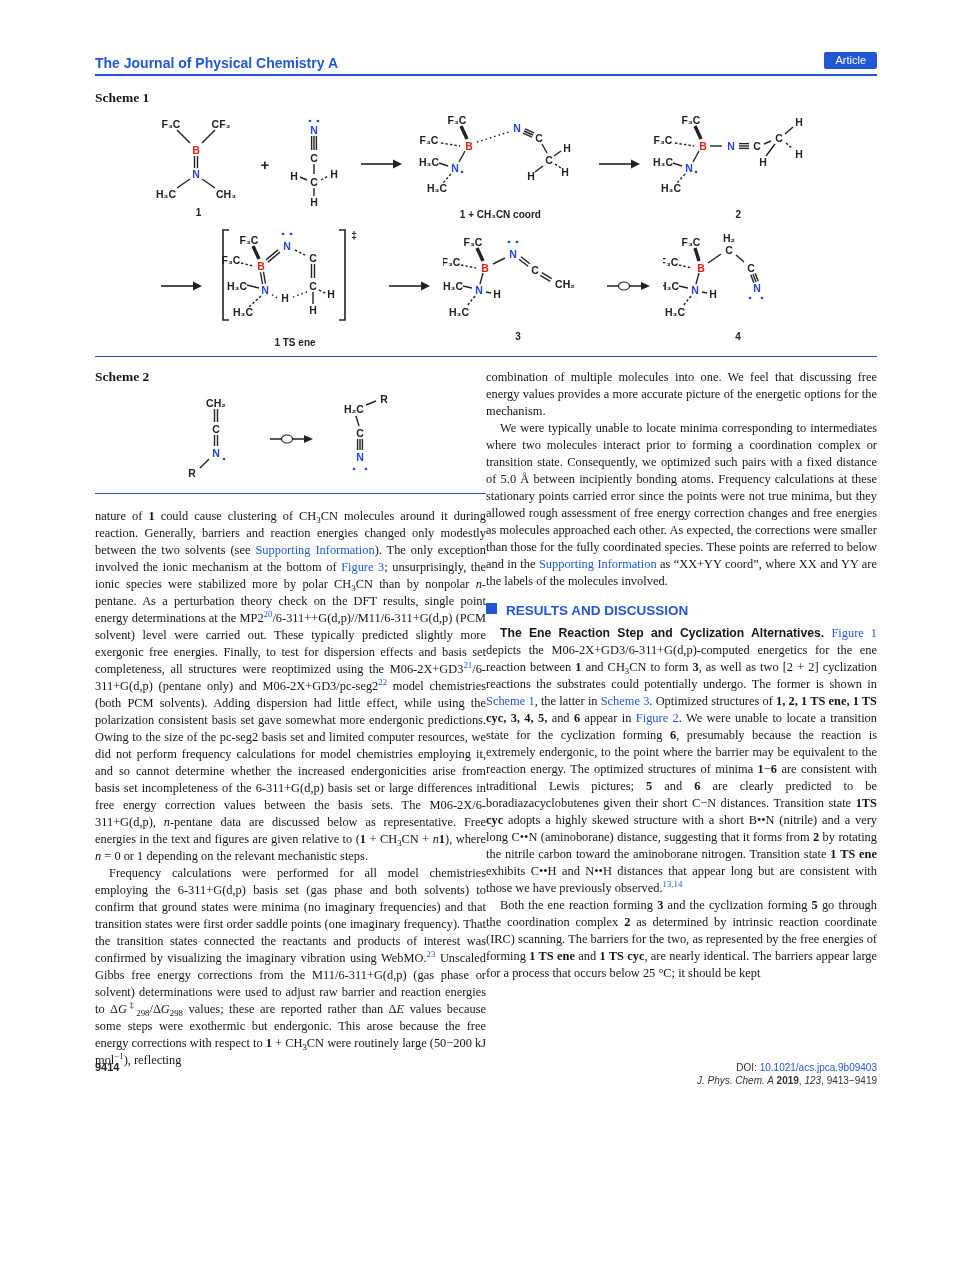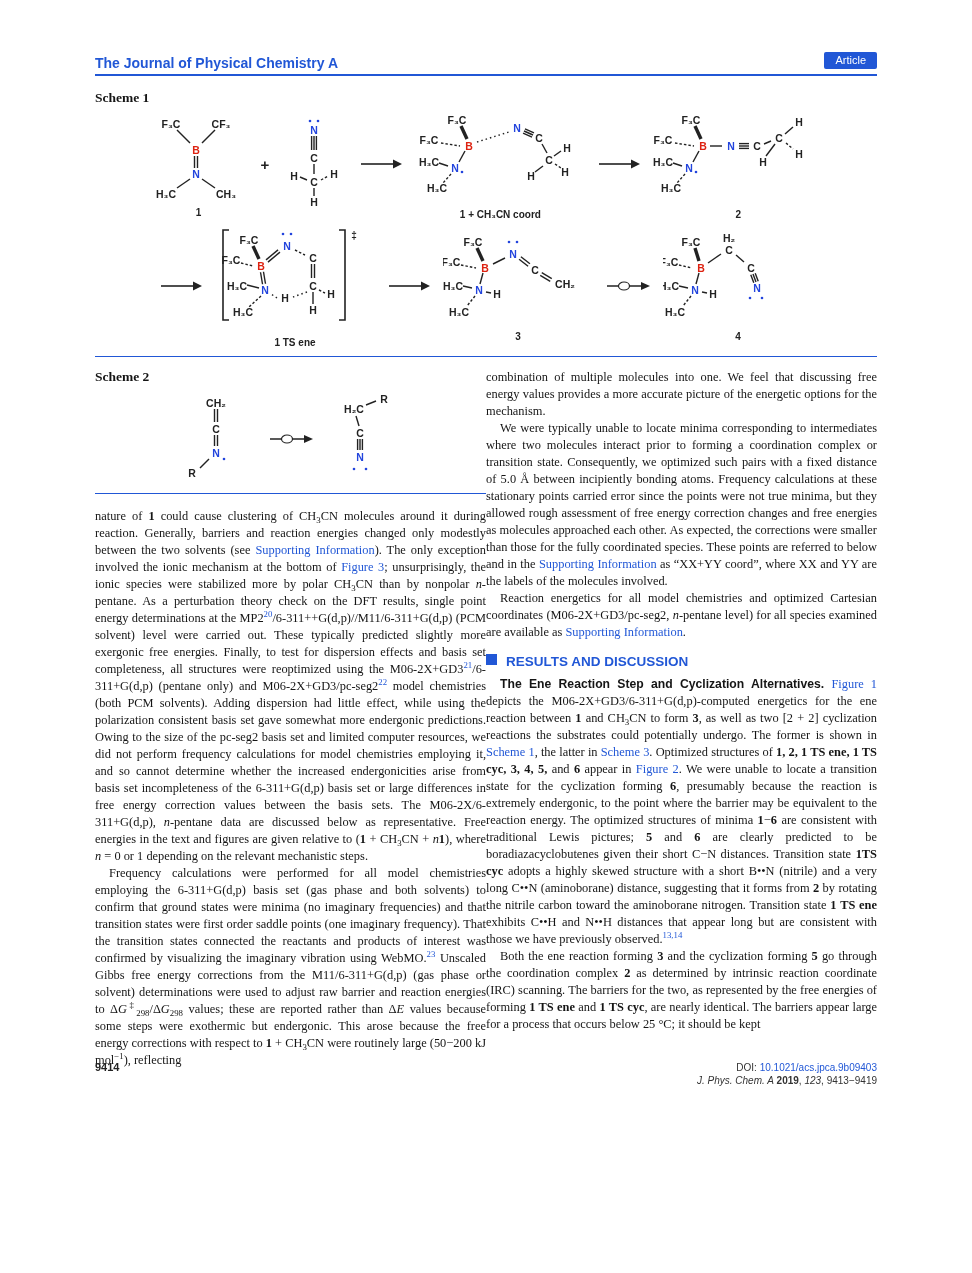--- a/index.html
+++ b/index.html
@@ -316,21 +316,20 @@
             </svg></div>
       </div>
       <hr class="s2-rule">
       <p class="body"><span>nature of </span><span class="b">1</span><span> could cause clustering of CH</span><sub>3</sub><span>CN molecules around it during reaction. Generally, barriers and reaction energies changed only modestly between the two solvents (see </span><span class="lnk">Supporting Information</span><span>). The only exception involved the ionic mechanism at the bottom of </span><span class="lnk">Figure 3</span><span>; unsurprisingly, the ionic species were stabilized more by polar CH</span><sub>3</sub><span>CN than by nonpolar </span><span class="i">n</span><span>-pentane. As a perturbation theory check on the DFT results, single point energy determinations at the MP2</span><sup class="lnk">20</sup><span>/6-311++G(d,p)//M11/6-311+G(d,p) (PCM solvent) level were carried out. These typically predicted slightly more exergonic free energies. Finally, to test for dispersion effects and basis set completeness, all structures were reoptimized using the M06-2X+GD3</span><sup class="lnk">21</sup><span>/6-311+G(d,p) (pentane only) and M06-2X+GD3/pc-seg2</span><sup class="lnk">22</sup><span> model chemistries (both PCM solvents). Adding dispersion had little effect, while using the polarization consistent basis set gave somewhat more endergonic predictions. Owing to the size of the pc-seg2 basis set and limited computer resources, we did not perform frequency calculations for model chemistries employing it, and so cannot determine whether the increased endergonicities arise from basis set incompleteness of the 6-311+G(d,p) basis set or large differences in free energy correction values between the basis sets. The M06-2X/6-311+G(d,p), </span><span class="i">n</span><span>-pentane data are discussed below as representative. Free energies in the text and figures are given relative to (</span><span class="b">1</span><span> + CH</span><sub>3</sub><span>CN + </span><span class="i">n</span><span class="b">1</span><span>), where </span><span class="i">n</span><span> = 0 or 1 depending on the relevant mechanistic steps.</span></p>
       <p class="body indent"><span>Frequency calculations were performed for all model chemistries employing the 6-311+G(d,p) basis set (gas phase and both solvents) to confirm that ground states were minima (no imaginary frequencies) and that transition states were first order saddle points (one imaginary frequency). That the transition states connected the reactants and products of interest was confirmed by visualizing the imaginary vibration using WebMO.</span><sup class="lnk">23</sup><span> Unscaled Gibbs free energy corrections from the M11/6-311+G(d,p) (gas phase or solvent) determinations were used to adjust raw barrier and reaction energies to Δ</span><span class="i">G</span><sup>‡</sup><sub>298</sub><span>/Δ</span><span class="i">G</span><sub>298</sub><span> values; these are reported rather than Δ</span><span class="i">E</span><span> values because some steps were exothermic but endergonic. This arose because the free energy corrections with respect to </span><span class="b">1</span><span> + CH</span><sub>3</sub><span>CN were routinely large (50−200 kJ mol</span><sup>−1</sup><span>), reflecting</span></p>
     </div>
 
     <div class="col">
       <p class="body"><span>combination of multiple molecules into one. We feel that discussing free energy values provides a more accurate picture of the energetic options for the mechanism.</span></p>
       <p class="body indent"><span>We were typically unable to locate minima corresponding to intermediates where two molecules interact prior to forming a coordination complex or transition state. Consequently, we optimized such pairs with a fixed distance of 5.0 Å between incipiently bonding atoms. Frequency calculations at these stationary points carried error since the points were not true minima, but they allowed rough assessment of free energy correction changes and free energies as molecules approached each other. As expected, the corrections were smaller than those for the fully coordinated species. These points are referred to below and in the </span><span class="lnk">Supporting Information</span><span> as “XX+YY coord”, where XX and YY are the labels of the molecules involved.</span></p>
-      <p class="body indent"><span>Reaction energetics for all model chemistries and optimized Cartesian coordinates (M06-2X+GD3/pc-seg2, </span><span class="i">n</span><span>-pentane level) for all species examined are available as </span><span class="lnk">Supporting Information</span><span>.</span></p>
       <div class="sec-head">
         <span class="sq"></span>
         <span>RESULTS AND DISCUSSION</span>
       </div>
       <p class="body indent"><span class="bs">The Ene Reaction Step and Cyclization Alternatives. </span><span class="lnk">Figure 1</span><span> depicts the M06-2X+GD3/6-311+G(d,p)-computed energetics for the ene reaction between </span><span class="b">1</span><span> and CH</span><sub>3</sub><span>CN to form </span><span class="b">3</span><span>, as well as two [2 + 2] cyclization reactions the substrates could potentially undergo. The former is shown in </span><span class="lnk">Scheme 1</span><span>, the latter in </span><span class="lnk">Scheme 3</span><span>. Optimized structures of </span><span class="b">1, 2, 1 TS ene, 1 TS cyc, 3, 4, 5,</span><span> and </span><span class="b">6</span><span> appear in </span><span class="lnk">Figure 2</span><span>. We were unable to locate a transition state for the cyclization forming </span><span class="b">6</span><span>, presumably because the reaction is extremely endergonic, to the point where the barrier may be equivalent to the reaction energy. The optimized structures of minima </span><span class="b">1</span><span>−</span><span class="b">6</span><span> are consistent with traditional Lewis pictures; </span><span class="b">5</span><span> and </span><span class="b">6</span><span> are clearly predicted to be boradiazacyclobutenes given their short C−N distances. Transition state </span><span class="b">1TS cyc</span><span> adopts a highly skewed structure with a short B••N (nitrile) and a very long C••N (aminoborane) distance, suggesting that it forms from </span><span class="b">2</span><span> by rotating the nitrile carbon toward the aminoborane nitrogen. Transition state </span><span class="b">1 TS ene</span><span> exhibits C••H and N••H distances that appear long but are consistent with those we have previously observed.</span><sup class="lnk">13,14</sup></p>
       <p class="body indent"><span>Both the ene reaction forming </span><span class="b">3</span><span> and the cyclization forming </span><span class="b">5</span><span> go through the coordination complex </span><span class="b">2</span><span> as determined by intrinsic reaction coordinate (IRC) scanning. The barriers for the two, as represented by the free energies of forming </span><span class="b">1 TS ene</span><span> and </span><span class="b">1 TS cyc</span><span>, are nearly identical. The barriers appear large for a process that occurs below 25 °C; it should be kept</span></p>
     </div>
   </div>
 
   <div class="footer">

